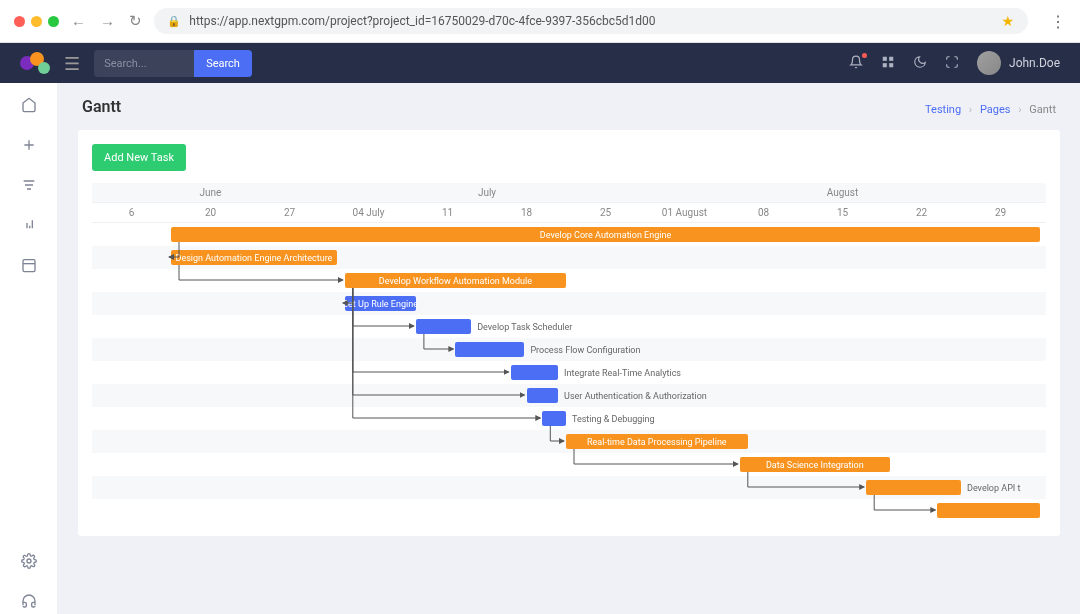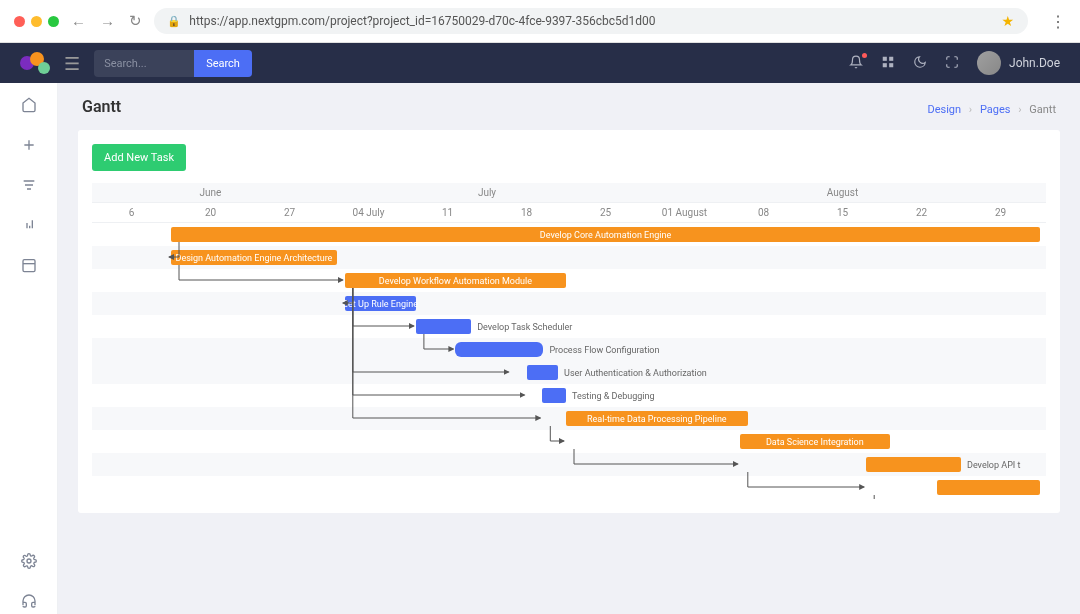--- a/index.html
+++ b/index.html
@@ -159,21 +159,21 @@
     <span class="sb-icon"><svg width="16" height="16" viewBox="0 0 24 24" fill="none" stroke="currentColor" stroke-width="2">
           <path d="M3 18v-6a9 9 0 0118 0v6"></path>
           <path d="M21 19a2 2 0 01-2 2h-1a2 2 0 01-2-2v-3a2 2 0 012-2h3M3 19a2 2 0 002 2h1a2 2 0 002-2v-3a2 2 0 00-2-2H3"></path>
         </svg></span>
   </div>
 
   <div class="main">
     <div class="page-head">
       <div class="page-title">Gantt</div>
       <div class="crumbs">
-        <a href="#">Design</a>
+        <a href="#">Testing</a>
         <span class="sep">›</span>
         <a href="#">Pages</a>
         <span class="sep">›</span>
         <span>Gantt</span>
       </div>
     </div>
 
     <div class="card">
       <div class="card-top">
         <button class="add-btn">Add New Task</button>
@@ -211,22 +211,27 @@
             </div>
             <div class="row stripe">
               <div class="bar blue" style="left: 252.8px; width: 71.1px;">Set Up Rule Engine</div>
             </div>
             <div class="row">
               <div class="bar blue" style="left: 323.9px; width: 55.3px;">
                 <span class="lbl-out">Develop Task Scheduler</span>
               </div>
             </div>
             <div class="row stripe">
-              <div class="bar blue" style="left: 363.4px; width: 88px; border-radius: 6px;">
+              <div class="bar blue" style="left: 363.4px; width: 69px;">
                 <span class="lbl-out">Process Flow Configuration</span>
+              </div>
+            </div>
+            <div class="row">
+              <div class="bar blue" style="left: 418.7px; width: 47.4px;">
+                <span class="lbl-out">Integrate Real-Time Analytics</span>
               </div>
             </div>
             <div class="row stripe">
               <div class="bar blue" style="left: 434.5px; width: 31.6px;">
                 <span class="lbl-out">User Authentication &amp; Authorization</span>
               </div>
             </div>
             <div class="row">
               <div class="bar blue" style="left: 450.3px; width: 23.7px;">
                 <span class="lbl-out">Testing &amp; Debugging</span>

